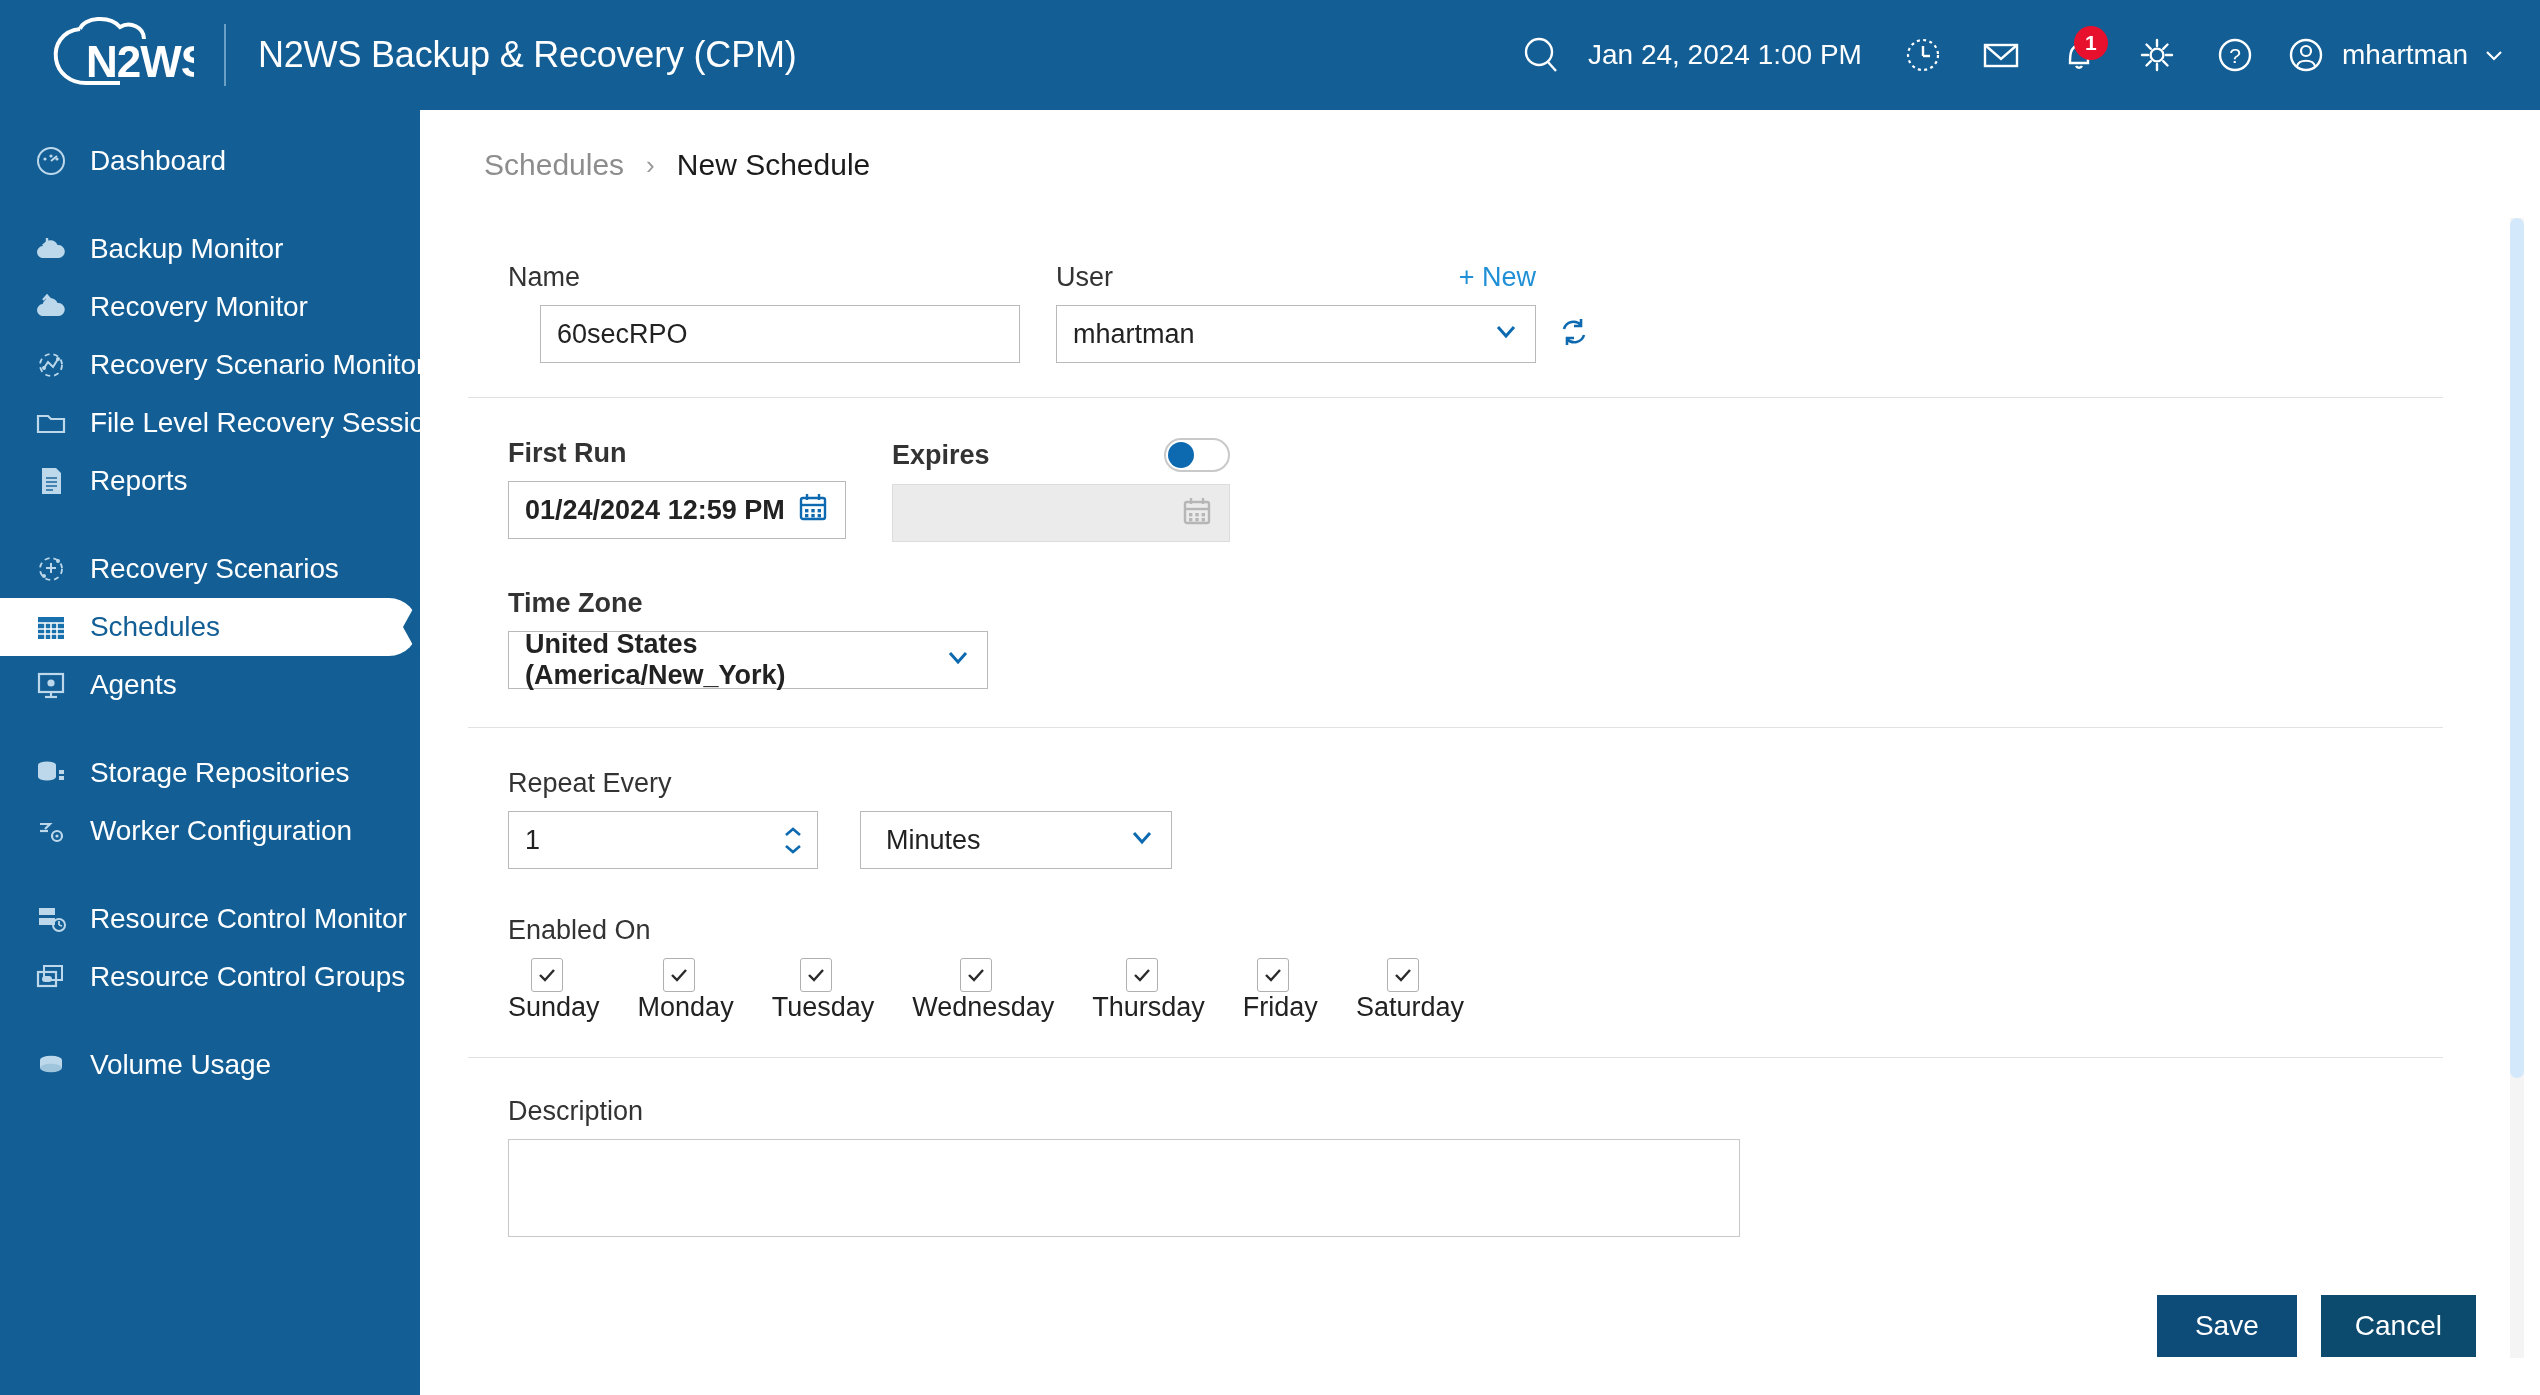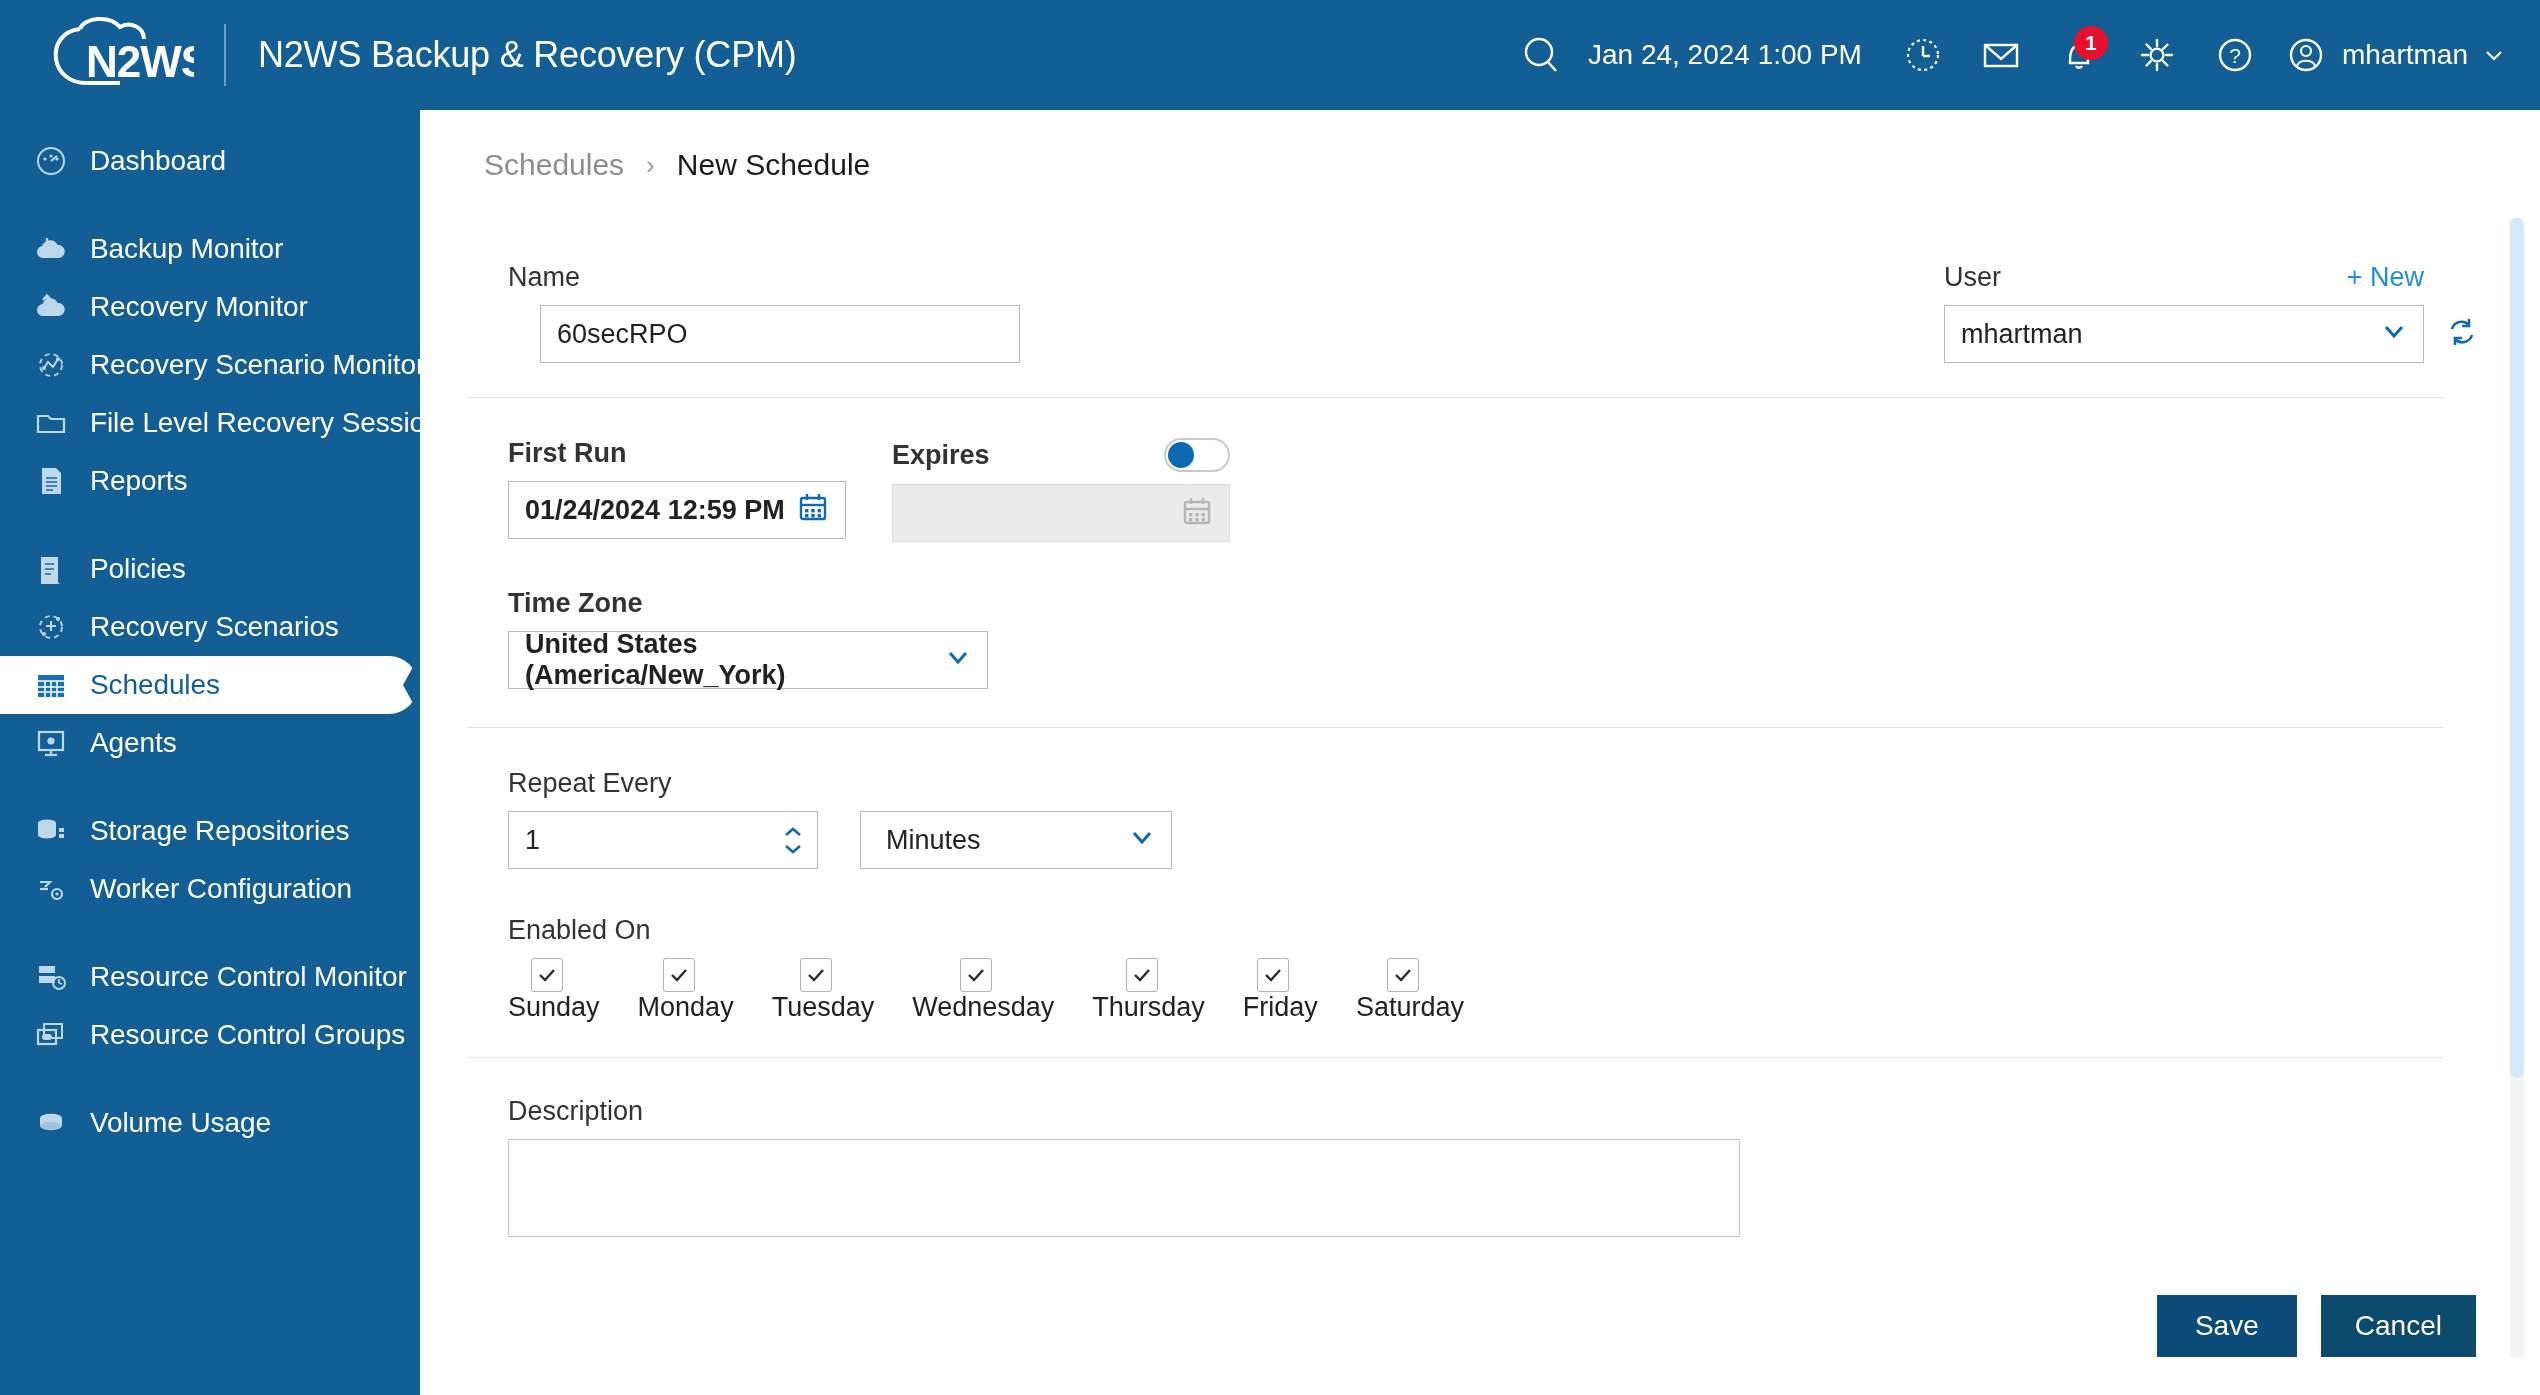--- a/index.html
+++ b/index.html
@@ -354,33 +354,20 @@
           <line x1="14" y1="28" x2="21" y2="28"></line>
         </g>
       </svg>
     </span>
     <span class="lbl">Reports</span>
   </div>
 
   <div class="nav-gap"></div>
 
 
-  <div class="nav-item">
-    <span class="ic">
-      <svg width="38" height="38" viewBox="0 0 38 38">
-        <path d="M9 7 h17 v24 a3 3 0 0 0 3 3 h-20 Z" fill="#bcd8ea"></path>
-        <g stroke="#125e95" stroke-width="1.4">
-          <line x1="13" y1="14" x2="22" y2="14"></line>
-          <line x1="13" y1="19" x2="22" y2="19"></line>
-          <line x1="13" y1="24" x2="19" y2="24"></line>
-        </g>
-      </svg>
-    </span>
-    <span class="lbl">Policies</span>
-  </div>
 
   <div class="nav-item">
     <span class="ic">
       <svg width="38" height="38" viewBox="0 0 38 38">
         <circle cx="19" cy="19" r="11" fill="none" stroke="#bcd8ea" stroke-width="1.8" stroke-dasharray="5 4"></circle>
         <line x1="19" y1="13" x2="19" y2="23" stroke="#bcd8ea" stroke-width="2"></line>
         <line x1="14" y1="18" x2="24" y2="18" stroke="#bcd8ea" stroke-width="2"></line>
         <circle cx="12" cy="26" r="2" fill="#bcd8ea"></circle>
         <circle cx="26" cy="11" r="2" fill="#bcd8ea"></circle>
       </svg>
@@ -494,21 +481,21 @@
     <span class="bc-current">New Schedule</span>
   </div>
 
   <div class="scrolltrack">
     <div class="scrollthumb"></div>
   </div>
 
   <div class="form-panel">
 
     <div class="section" style="padding-top:44px; padding-bottom:34px;">
-      <div class="row" style="gap:36px;justify-content:space-between;">
+      <div class="row" style="gap:36px;">
         <div>
           <label class="field-label">Name</label>
           <div class="txtinput" style="width:480px;margin-left:32px;">
             <span>60secRPO</span>
           </div>
         </div>
 
         <div>
           <div style="display:flex; align-items:baseline; width:480px;">
             <label class="field-label">User</label>

